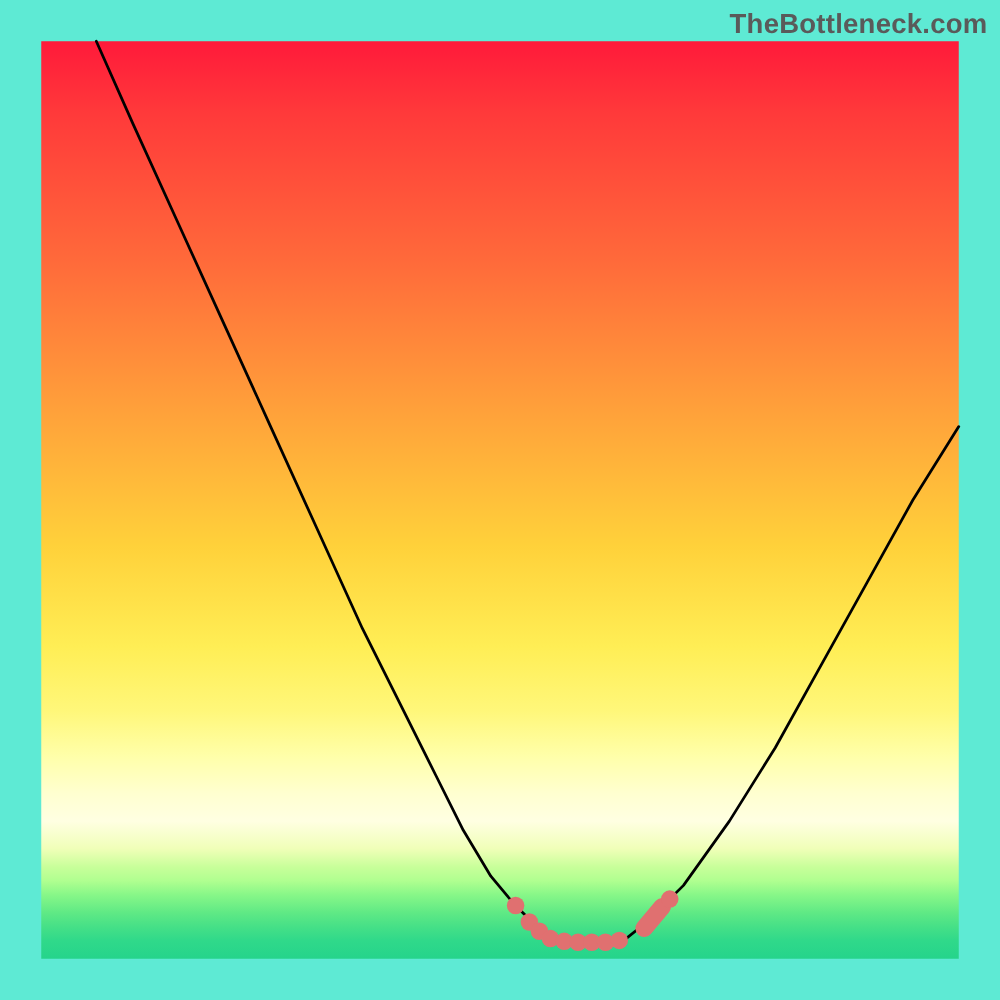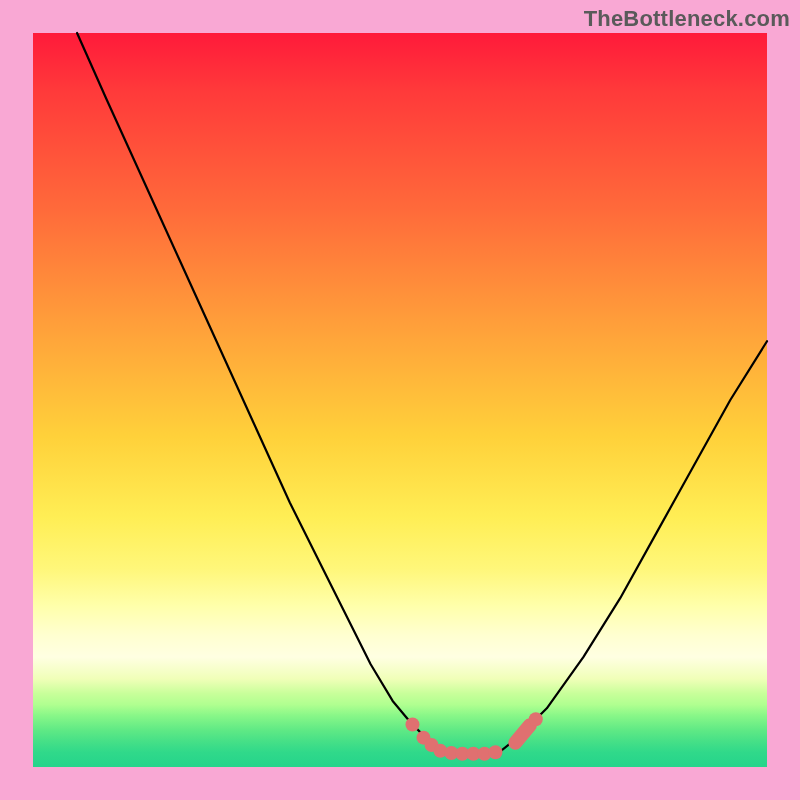--- a/index.html
+++ b/index.html
@@ -8,21 +8,21 @@
     width: 800px;
     height: 800px;
     background: #000;
     overflow: hidden;
     font-family: Arial, Helvetica, sans-serif;
   }
   .frame {
     position: relative;
     width: 800px;
     height: 800px;
-    background: #f9a8d4;
+    background: #5eead4;
   }
   .plot-area {
     position: absolute;
     left: 33px;
     top: 33px;
     width: 734px;
     height: 734px;
     
     background: linear-gradient(
       to bottom,

